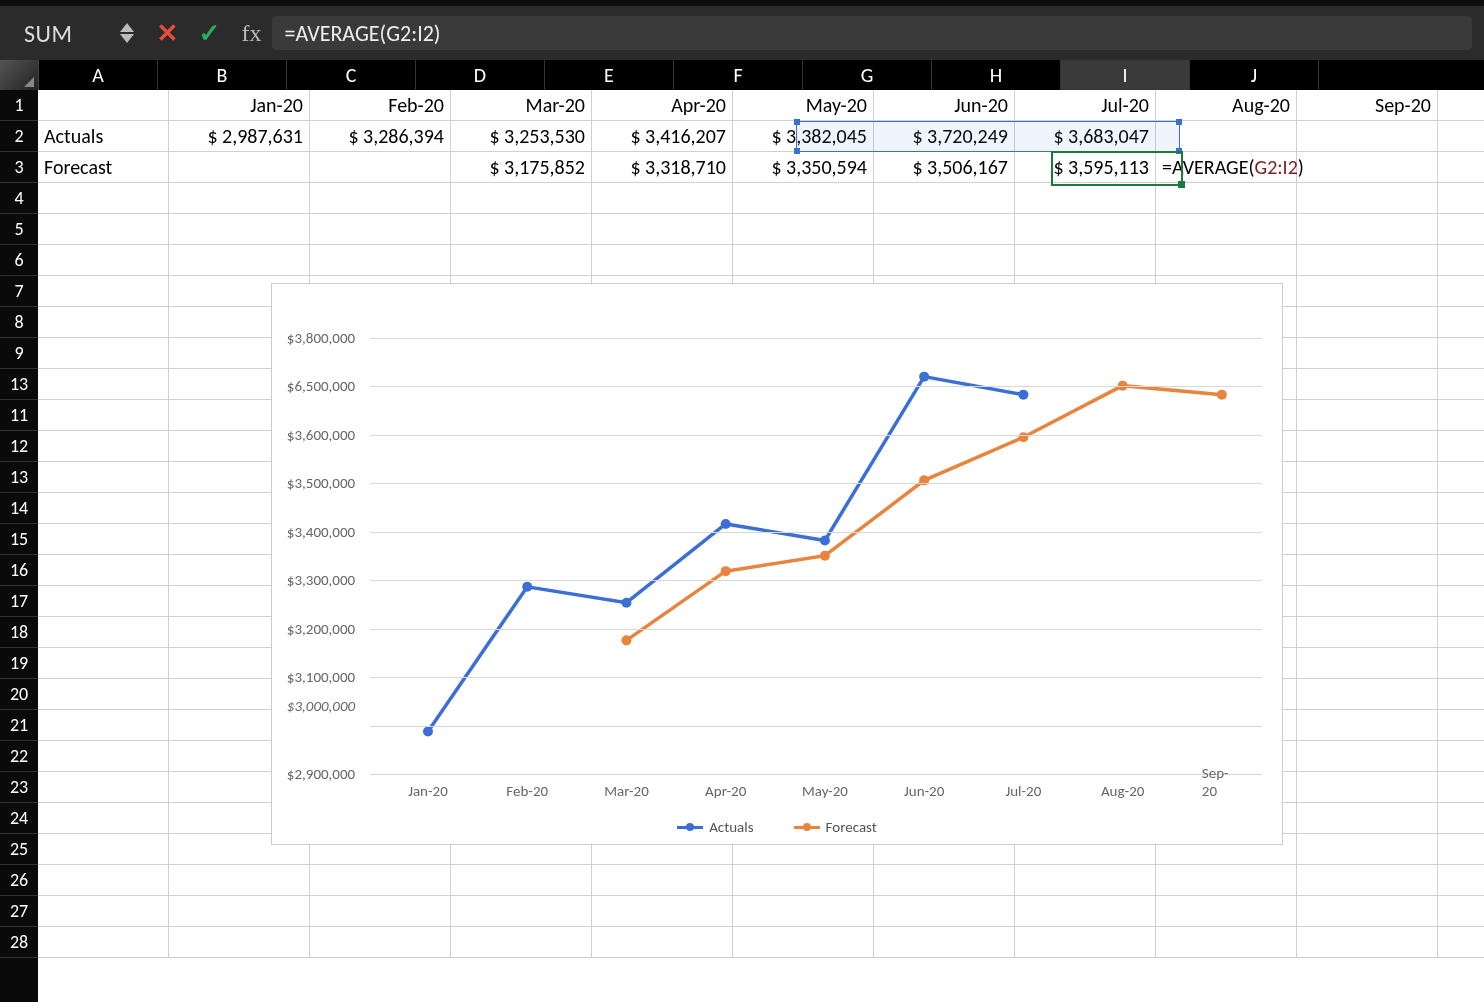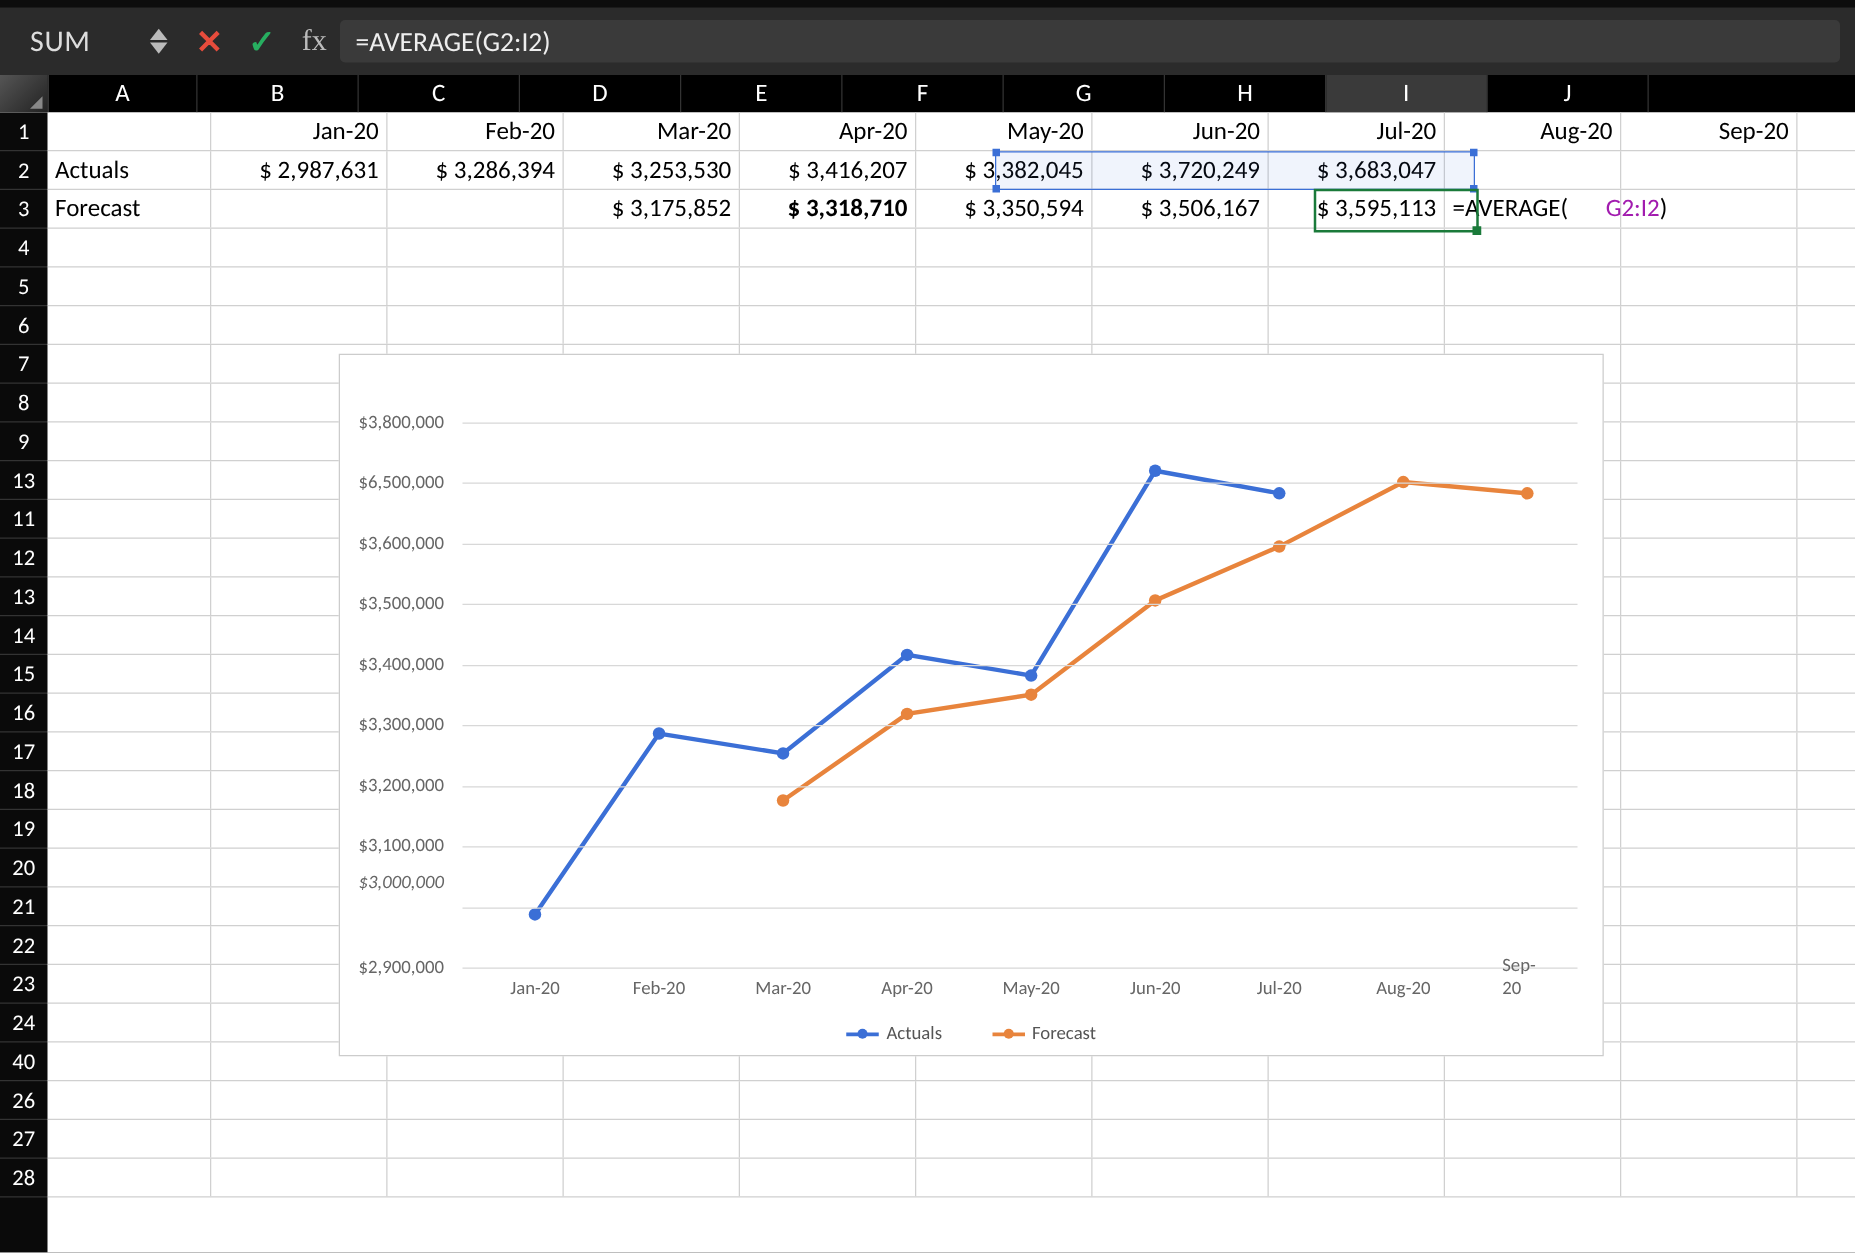--- a/index.html
+++ b/index.html
@@ -164,21 +164,21 @@
     z-index: 6;
   }
   .active-cell .fill-handle{
     position:absolute; right:-4px; bottom:-4px;
     width:7px;height:7px;background:#1a7a3a;
   }
   .editing-text {
     font-size: 20px;
     color: #000;
   }
-  .editing-text .ref { color: #a21caf; margin-left: 30px; }
+  .editing-text .ref { color: #7f1d1d; }
   
   .chart {
     position: absolute;
     left: 233px; top: 193px;
     width: 1010px; height: 560px;
     background: #fff;
     border: 1px solid #ccc;
   }
   .chart-title {
     text-align: center;
@@ -285,21 +285,21 @@
           <div class="rowhdr">15</div>
           <div class="rowhdr">16</div>
           <div class="rowhdr">17</div>
           <div class="rowhdr">18</div>
           <div class="rowhdr">19</div>
           <div class="rowhdr">20</div>
           <div class="rowhdr">21</div>
           <div class="rowhdr">22</div>
           <div class="rowhdr">23</div>
           <div class="rowhdr">24</div>
-          <div class="rowhdr">40</div>
+          <div class="rowhdr">25</div>
           <div class="rowhdr">26</div>
           <div class="rowhdr">27</div>
           <div class="rowhdr">28</div>
         </div>
       <div class="cells">
 
         <div class="row">
             <div class="cell" style="width: 118px;"></div>
             <div class="cell" style="width: 128px;">Jan-20</div>
             <div class="cell" style="width: 128px;">Feb-20</div>
@@ -321,21 +321,21 @@
             <div class="cell" style="width: 128px;">$ 3,720,249</div>
             <div class="cell" style="width: 128px;">$ 3,683,047</div>
             <div class="cell" style="width: 128px;"></div>
             <div class="cell" style="width: 128px;"></div>
           </div>
           <div class="row">
             <div class="cell left" style="width: 118px;">Forecast</div>
             <div class="cell" style="width: 128px;"></div>
             <div class="cell" style="width: 128px;"></div>
             <div class="cell" style="width: 128px;">$ 3,175,852</div>
-            <div class="cell" style="width: 128px; font-weight: bold;">$ 3,318,710</div>
+            <div class="cell" style="width: 128px;">$ 3,318,710</div>
             <div class="cell" style="width: 128px;">$ 3,350,594</div>
             <div class="cell" style="width: 128px;">$ 3,506,167</div>
             <div class="cell" style="width: 128px;">$ 3,595,113</div>
             <div class="cell left" style="width: 128px; justify-content: flex-start; overflow: visible;">
               <span class="editing-text">=AVERAGE(<span class="ref">G2:I2</span>)</span>
             </div>
             <div class="cell" style="width: 128px;"></div>
           </div>
           <div class="row">
             <div class="cell" style="width: 118px;"></div>

